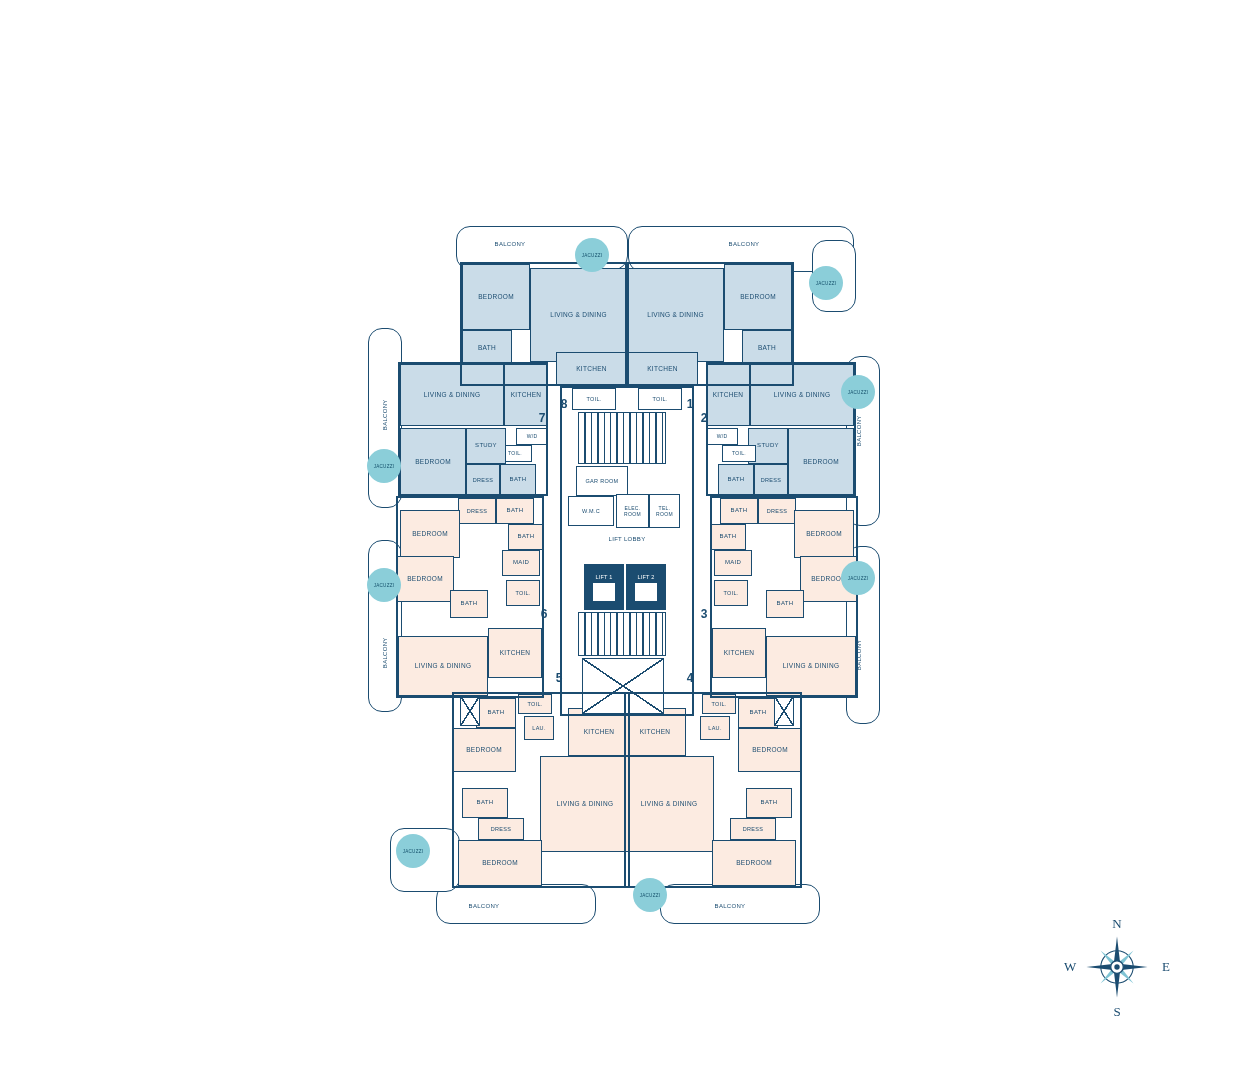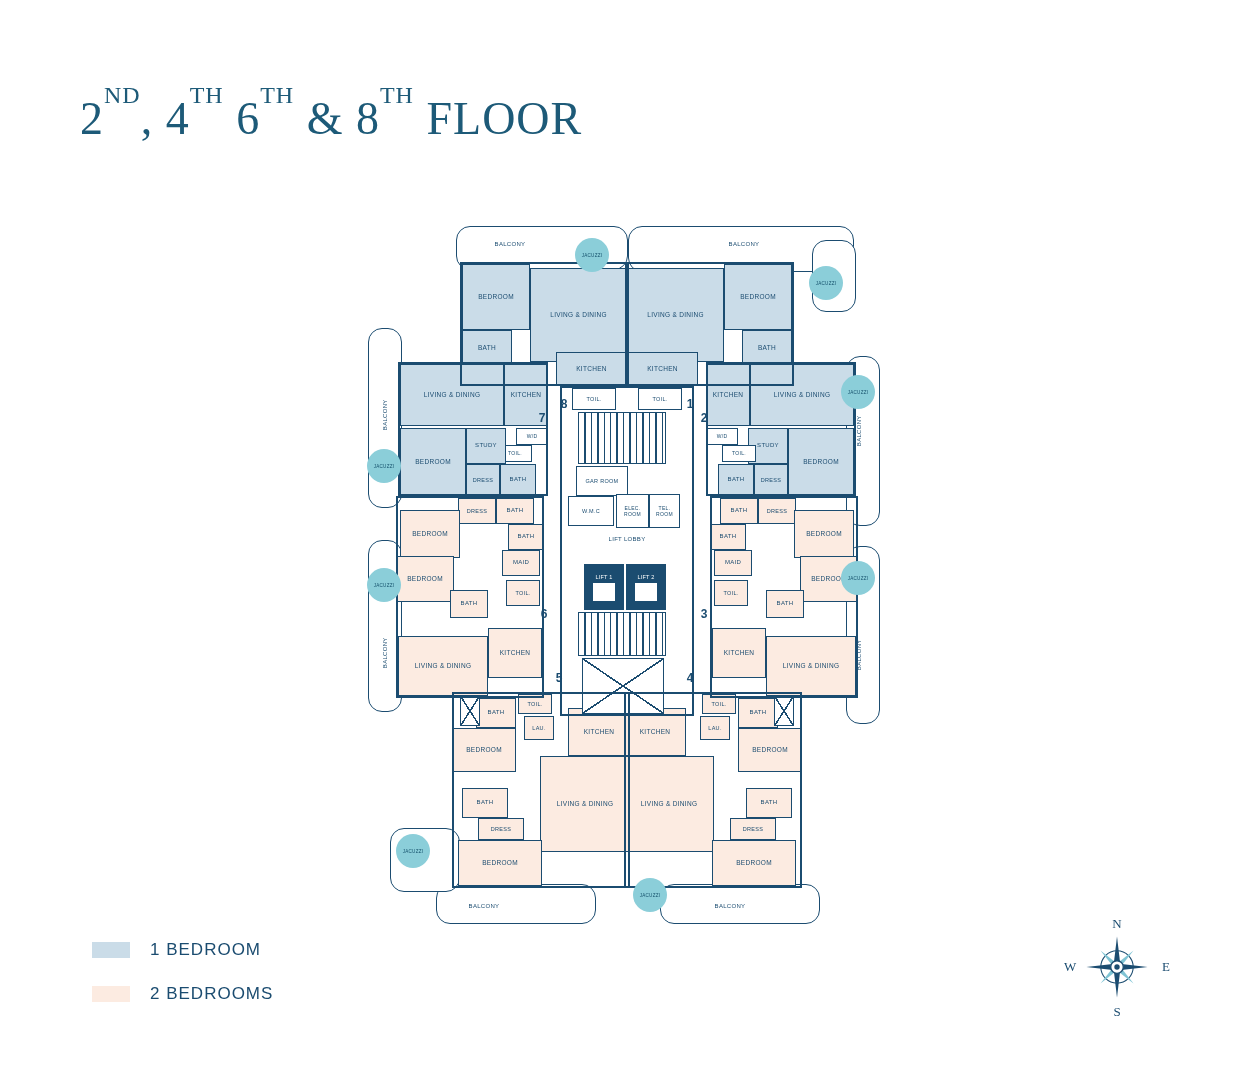--- a/index.html
+++ b/index.html
@@ -44,21 +44,20 @@
   .c-n{top:-8px;left:50%;transform:translateX(-50%);}
   .c-s{bottom:-10px;left:50%;transform:translateX(-50%);}
   .c-w{left:-10px;top:50%;transform:translateY(-50%);}
   .c-e{right:-10px;top:50%;transform:translateY(-50%);}
 </style>
 </head>
 <body>
 
 <div class="stage">
 
-  <h1 class="title"><span>2</span><sup>ND</sup><span>, 4</span><sup>TH</sup><span> 6</span><sup>TH</sup><span> &amp; 8</span><sup>TH</sup><span> FLOOR</span></h1>
 
   <div id="plan" class="plan">
       <div class="balcony-outline" style="left: 456px; top: 226px; width: 172px; height: 44px;"></div>
       <div class="balcony-outline" style="left: 628px; top: 226px; width: 226px; height: 46px;"></div>
       <div class="balcony-outline" style="left: 812px; top: 240px; width: 44px; height: 72px;"></div>
       <div class="balcony-outline" style="left: 368px; top: 328px; width: 34px; height: 180px;"></div>
       <div class="balcony-outline" style="left: 846px; top: 356px; width: 34px; height: 170px;"></div>
       <div class="balcony-outline" style="left: 368px; top: 540px; width: 34px; height: 172px;"></div>
       <div class="balcony-outline" style="left: 846px; top: 546px; width: 34px; height: 178px;"></div>
       <div class="balcony-outline" style="left: 436px; top: 884px; width: 160px; height: 40px;"></div>
@@ -344,30 +343,20 @@
         <span>JACUZZI</span>
       </div>
       <div class="jacuzzi" style="left: 396px; top: 834px; width: 34px; height: 34px;">
         <span>JACUZZI</span>
       </div>
       <div class="jacuzzi" style="left: 633px; top: 878px; width: 34px; height: 34px;">
         <span>JACUZZI</span>
       </div>
     </div>
 
-  <div class="legend">
-    <div class="legend-row">
-      <span class="swatch sw-1"></span>
-      <span class="legend-label">1 BEDROOM</span>
-    </div>
-    <div class="legend-row">
-      <span class="swatch sw-2"></span>
-      <span class="legend-label">2 BEDROOMS</span>
-    </div>
-  </div>
 
   <div class="compass">
     <span class="cl c-n">N</span>
     <span class="cl c-w">W</span>
     <span class="cl c-e">E</span>
     <span class="cl c-s">S</span>
     <svg viewBox="0 0 80 80" width="72" height="72">
       <circle cx="40" cy="40" r="18" fill="none" stroke="#1b4c70" stroke-width="1.2"></circle>
       <g fill="#7fc4d4" transform="rotate(45 40 40)">
         <polygon points="40,14 43,40 40,66 37,40"></polygon>

